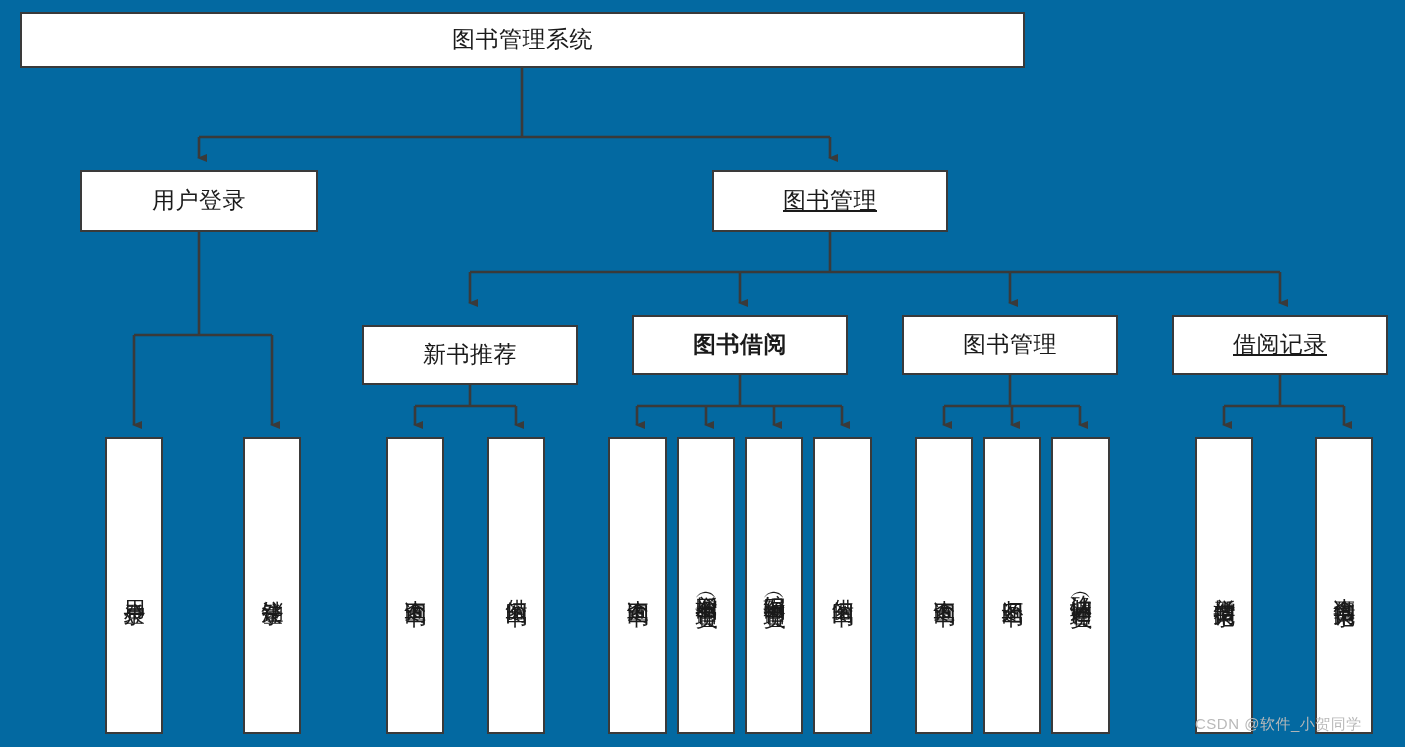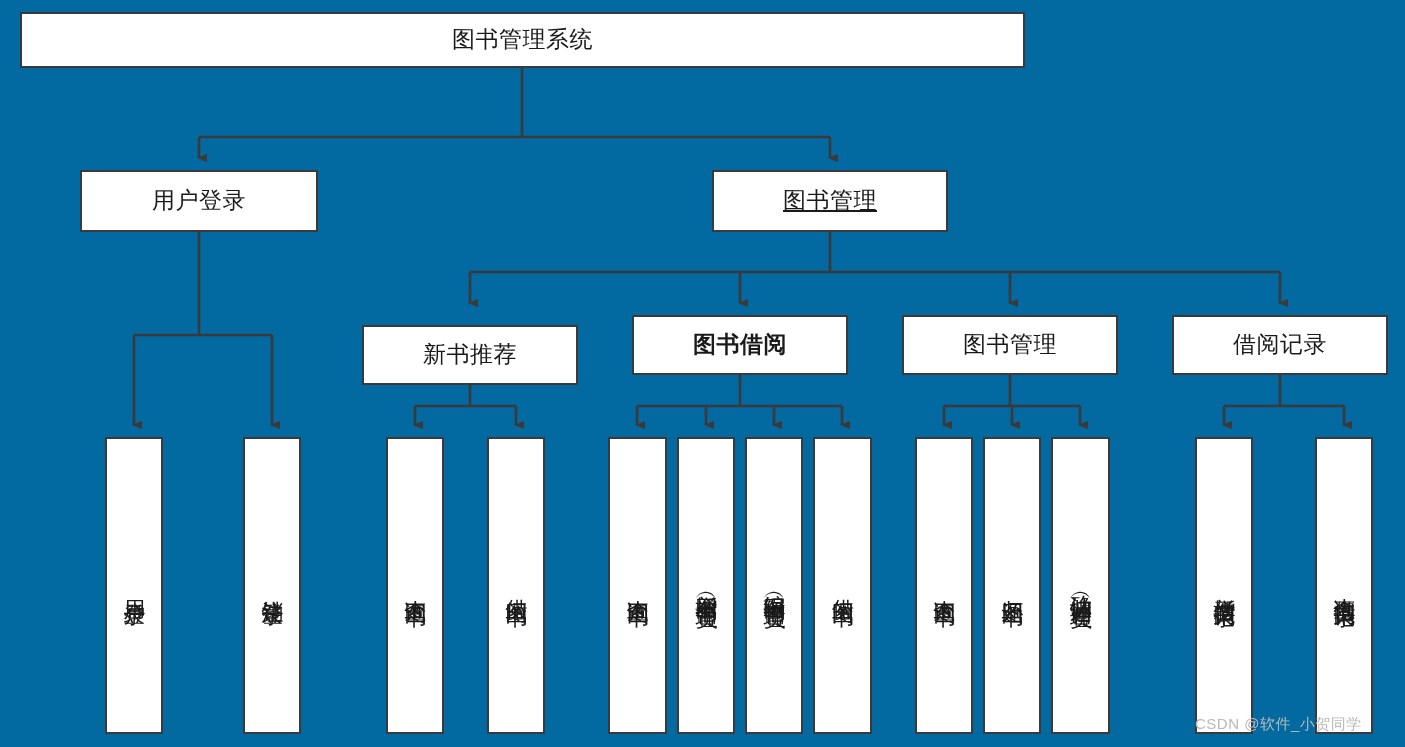--- a/index.html
+++ b/index.html
@@ -134,21 +134,21 @@
 
   <div class="node horiz" style="left:362px; top:325px; width:216px; height:60px;">
     <span class="label">新书推荐</span>
   </div>
   <div class="node horiz" style="left:632px; top:315px; width:216px; height:60px;font-weight:bold;">
     <span class="label">图书借阅</span>
   </div>
   <div class="node horiz" style="left:902px; top:315px; width:216px; height:60px;">
     <span class="label">图书管理</span>
   </div>
-  <div class="node horiz" style="left:1172px; top:315px; width:216px; height:60px;">
+  <div class="node horiz" style="left:1172px; top:315px; width:216px; height:60px;text-decoration:underline;">
     <span class="label">借阅记录</span>
   </div>
 
   <div class="node vert" style="left:105px; top:437px; width:58px; height:297px;">
     <span class="label">用户登录</span>
   </div>
   <div class="node vert" style="left:243px; top:437px; width:58px; height:297px;">
     <span class="label">注销登录</span>
   </div>
 

